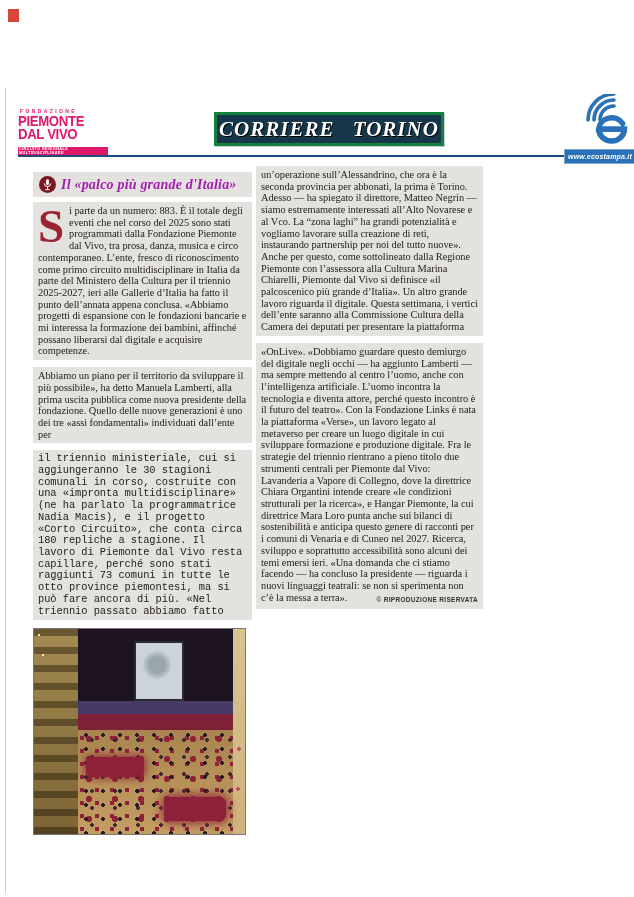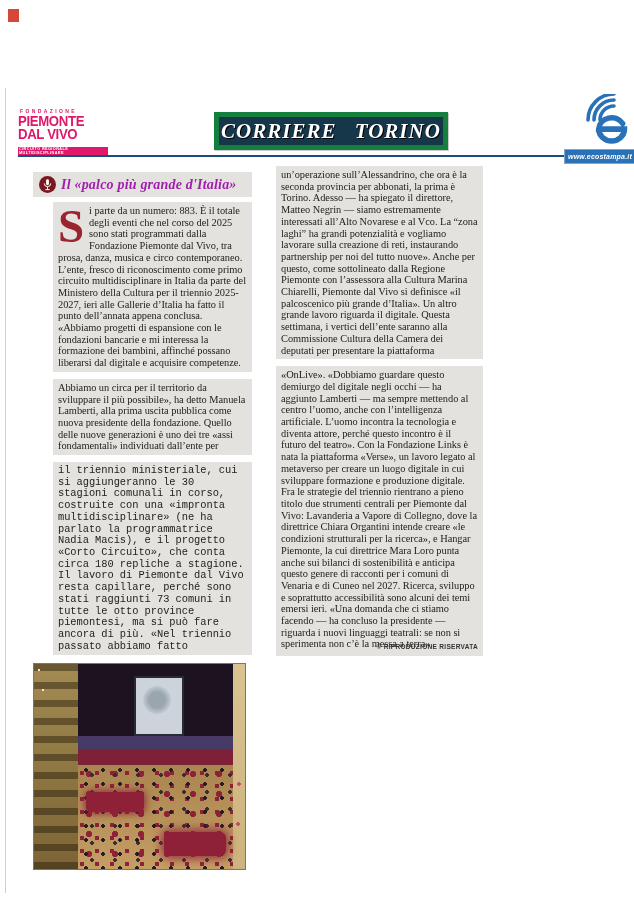--- a/index.html
+++ b/index.html
@@ -11,21 +11,21 @@
   .scan-edge{position:absolute;left:5px;top:88px;width:1px;height:805px;background:#cfcfcf;}
 
   
   .pdv-logo{position:absolute;left:18px;top:108px;width:90px;color:#e0186b;}
   .pdv-fond{font-size:5px;font-weight:bold;letter-spacing:2.4px;margin-left:2px;}
   .pdv-main{font-weight:bold;font-size:15px;line-height:13px;letter-spacing:-0.4px;
             transform:scaleX(0.88);transform-origin:left;}
   .pdv-sub{font-size:3.8px;font-weight:bold;letter-spacing:0.4px;margin-top:1.5px;
            background:#e0186b;color:#fff;display:inline-block;padding:0 1px;}
   .masthead{position:absolute;left:214px;top:112px;width:224px;height:28px;background:#16364a;
-            border:5px solid #15803d;box-shadow:1px 1px 0 #c8cdd1;
+            border:3px solid #15803d;box-shadow:1px 1px 0 #c8cdd1;
             display:flex;align-items:center;justify-content:center;}
   .masthead span{font-family:"Liberation Serif","DejaVu Serif",serif;font-style:italic;font-weight:bold;
             font-size:21px;color:#ffffff;letter-spacing:1px;word-spacing:12px;
             text-shadow:1px 1px 0 #000;}
   .eco-logo{position:absolute;left:586px;top:94px;width:46px;height:54px;}
   .eco-bar{position:absolute;left:564px;top:149px;width:70px;height:13px;background:#2a72b8;
            border:1px solid #7fa8cc;display:flex;align-items:center;justify-content:center;}
   .eco-bar span{color:#fff;font-size:7px;font-style:italic;font-weight:bold;letter-spacing:0.2px;}
   .header-rule{position:absolute;left:18px;top:155px;width:546px;height:2px;background:#1c4d7c;}
 
@@ -37,21 +37,21 @@
   .kicker{display:flex;align-items:center;gap:5px;background:#e3e2df;padding:4px 6px;margin-bottom:5px;}
   .kicker-text{font-family:"Liberation Serif","DejaVu Serif",serif;font-style:italic;font-weight:bold;
                font-size:14px;color:#a21caf;letter-spacing:0.2px;}
   .headline{background:#e3e2df;padding:2px 6px 7px;margin-bottom:6px;
             font-family:"Liberation Serif","DejaVu Serif",serif;font-weight:600;
             font-size:22.5px;line-height:24px;color:#141414;letter-spacing:-0.3px;white-space:pre-line;}
   .byline{background:#e3e2df;padding:3px 6px;margin-bottom:8px;font-size:11.5px;color:#222;}
   .byline b{font-weight:bold;}
 
   .body-text{font-family:"Liberation Serif","DejaVu Serif",serif;font-size:10.4px;line-height:11.7px;
-             color:#25221f;letter-spacing:-0.05px;text-align:left;margin-left:20px;}
+             color:#25221f;letter-spacing:-0.05px;text-align:left;}
   .dropcap{float:left;font-family:"Liberation Serif","DejaVu Serif",serif;font-weight:bold;
            font-size:47px;line-height:38px;color:#9b2430;margin:2px 5px 0 0;}
   .copyright{display:block;text-align:right;font-family:"Liberation Sans","DejaVu Sans",sans-serif;
              font-size:6.5px;font-weight:bold;letter-spacing:0.3px;color:#333;margin-top:-9px;}
 
   
   .photo{position:relative;width:211px;height:205px;border:1px solid #777;margin-top:8px;
          background:#b08a55;overflow:hidden;}
   .ph-leftwall{position:absolute;left:0;top:0;width:44px;height:100%;
      background:
@@ -128,21 +128,21 @@
       <span class="kicker-text">Il «palco più grande d'Italia»</span>
     </div>
 
 
 
     <div class="tblock body-text">
       <span class="dropcap">S</span><span>i parte da un numero: 883. È il totale degli eventi che nel corso del 2025 sono stati programmati dalla Fondazione Piemonte dal Vivo, tra prosa, danza, musica e circo contemporaneo. L’ente, fresco di riconoscimento come primo circuito multidisciplinare in Italia da parte del Ministero della Cultura per il triennio 2025-2027, ieri alle Gallerie d’Italia ha fatto il punto dell’annata appena conclusa. «Abbiamo progetti di espansione con le fondazioni bancarie e mi interessa la formazione dei bambini, affinché possano liberarsi dal digitale e acquisire competenze.</span>
     </div>
 
     <div class="tblock body-text">
-      <span>Abbiamo un circa per il territorio da sviluppare il più possibile», ha detto Manuela Lamberti, alla prima uscita pubblica come nuova presidente della fondazione. Quello delle nuove generazioni è uno dei tre «assi fondamentali» individuati dall’ente per</span>
+      <span>Abbiamo un piano per il territorio da sviluppare il più possibile», ha detto Manuela Lamberti, alla prima uscita pubblica come nuova presidente della fondazione. Quello delle nuove generazioni è uno dei tre «assi fondamentali» individuati dall’ente per</span>
     </div>
 
     <div class="tblock body-text" style="margin-bottom:0;font-family:Liberation Mono, monospace;">
       <span>il triennio ministeriale, cui si aggiungeranno le 30 stagioni comunali in corso, costruite con una «impronta multidisciplinare» (ne ha parlato la programmatrice Nadia Macis), e il progetto «Corto Circuito», che conta circa 180 repliche a stagione. Il lavoro di Piemonte dal Vivo resta capillare, perché sono stati raggiunti 73 comuni in tutte le otto province piemontesi, ma si può fare ancora di più. «Nel triennio passato abbiamo fatto</span>
     </div>
 
     <div class="photo">
       <div class="ph-curtain"></div>
       <div class="ph-screen"></div>
       <div class="ph-stagefloor"></div>

